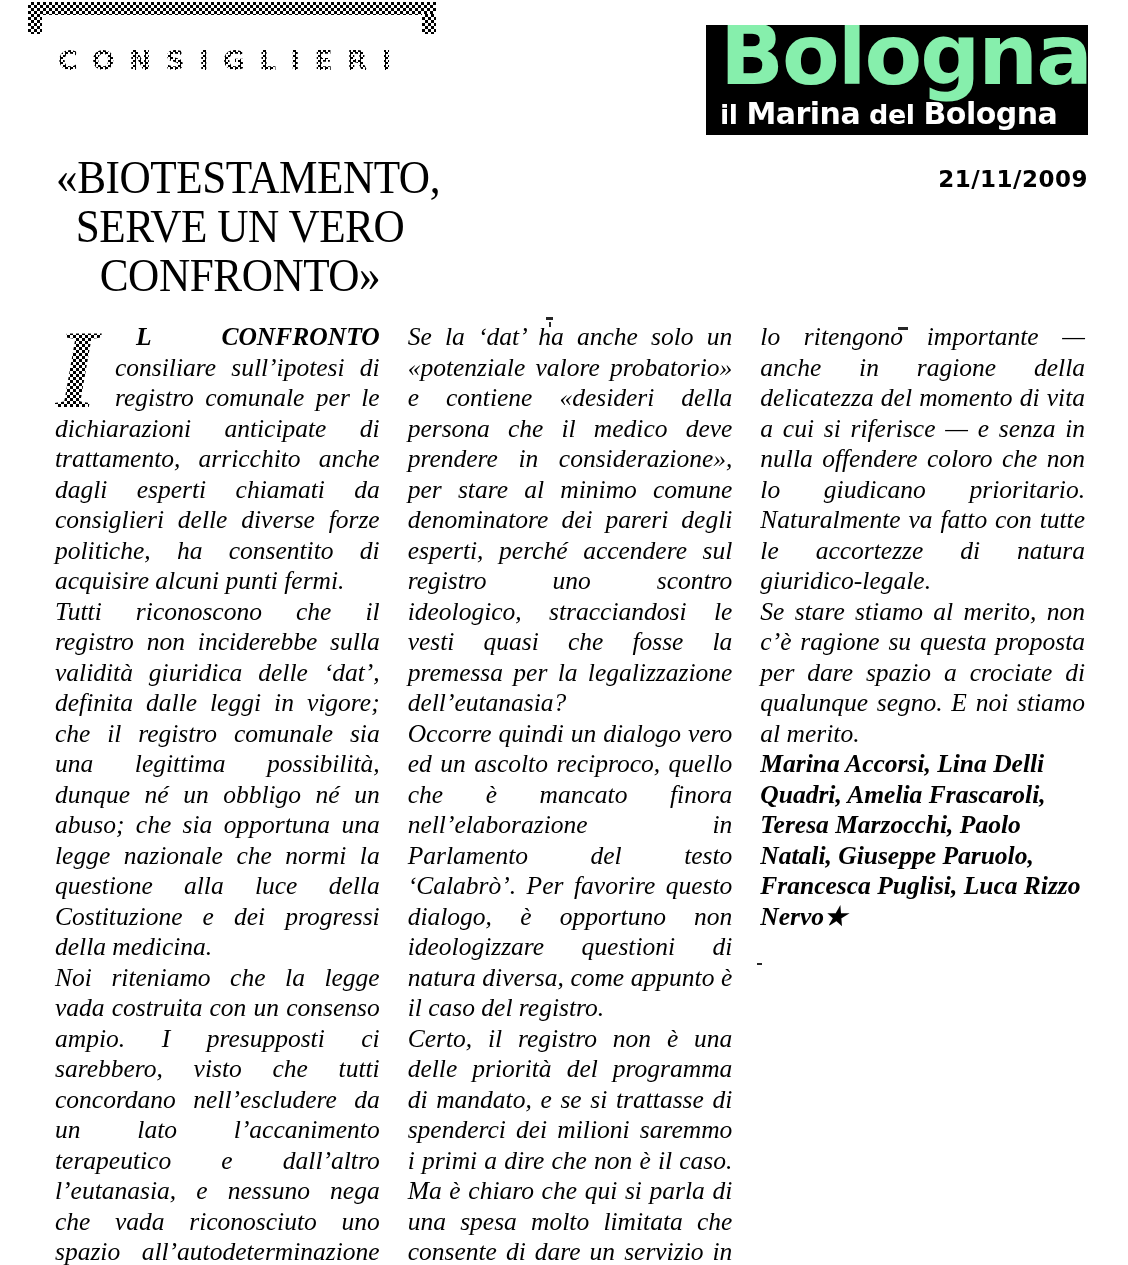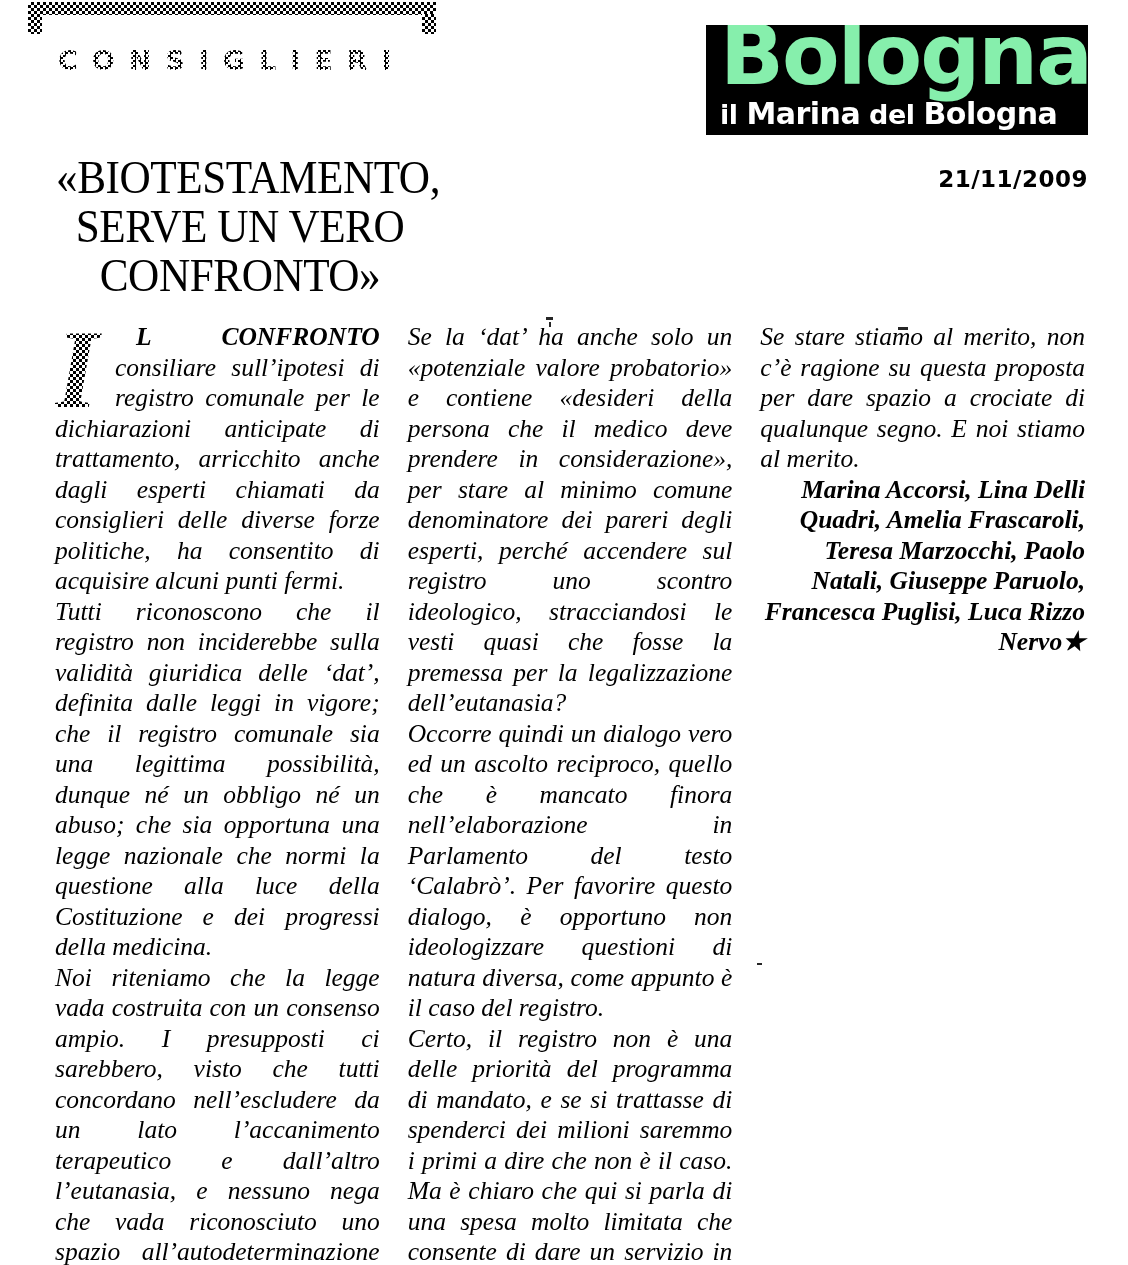--- a/index.html
+++ b/index.html
@@ -167,21 +167,21 @@
   }
   .lead-caps {
     font-weight: 700;
     font-style: italic;
     margin-left: 21px;
   }
 
   
   .signature {
     margin-top: 2px;
-    text-align: right;
+    text-align: left;
     font-weight: 700;
     font-style: italic;
     font-size: 25.5px;
     line-height: 30.5px;
   }
   .footnote {
     text-align: center;
     font-style: italic;
     font-weight: 400;
     font-size: 25.5px;
@@ -237,17 +237,18 @@
     <p>Noi riteniamo che la legge vada costruita con un consenso ampio. I presupposti ci sarebbero, visto che tutti concordano nell’escludere da un lato l’accanimento terapeutico e dall’altro l’eutanasia, e nessuno nega che vada riconosciuto uno spazio all’autodeterminazione delle persone.</p>
   </div>
 
   <div class="col">
     <p>Se la ‘dat’ ha anche solo un «potenziale valore probatorio» e contiene «desideri della persona che il medico deve prendere in considerazione», per stare al minimo comune denominatore dei pareri degli esperti, perché accendere sul registro uno scontro ideologico, stracciandosi le vesti quasi che fosse la premessa per la legalizzazione dell’eutanasia?</p>
     <p>Occorre quindi un dialogo vero ed un ascolto reciproco, quello che è mancato finora nell’elaborazione in Parlamento del testo ‘Calabrò’. Per favorire questo dialogo, è opportuno non ideologizzare questioni di natura diversa, come appunto è il caso del registro.</p>
     <p>Certo, il registro non è una delle priorità del programma di mandato, e se si trattasse di spenderci dei milioni saremmo i primi a dire che non è il caso. Ma è chiaro che qui si parla di una spesa molto limitata che consente di dare un servizio in più a cittadini che</p>
   </div>
 
   <div class="col">
+    <p>lo ritengono importante — anche in ragione della delicatezza del momento di vita a cui si riferisce — e senza in nulla offendere coloro che non lo giudicano prioritario. Naturalmente va fatto con tutte le accortezze di natura giuridico-legale.</p>
     <p>Se stare stiamo al merito, non c’è ragione su questa proposta per dare spazio a crociate di qualunque segno. E noi stiamo al merito.</p>
     <p class="signature">Marina Accorsi, Lina Delli Quadri, Amelia Frascaroli, Teresa Marzocchi, Paolo Natali, Giuseppe Paruolo, Francesca Puglisi, Luca Rizzo Nervo★</p>
   </div>
 
 </div>
 
 </body></html>

